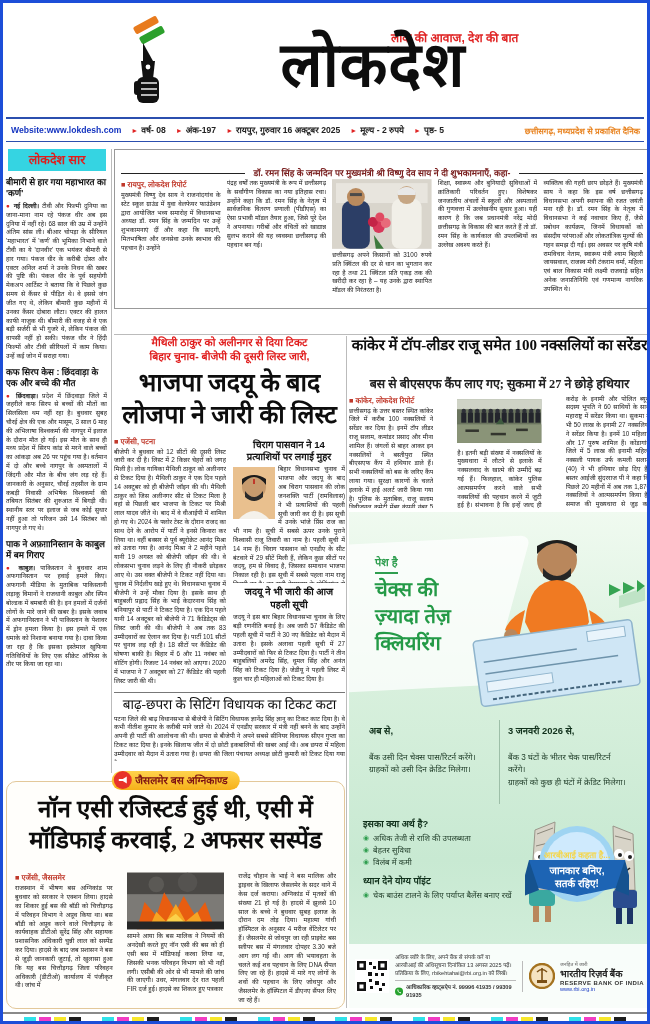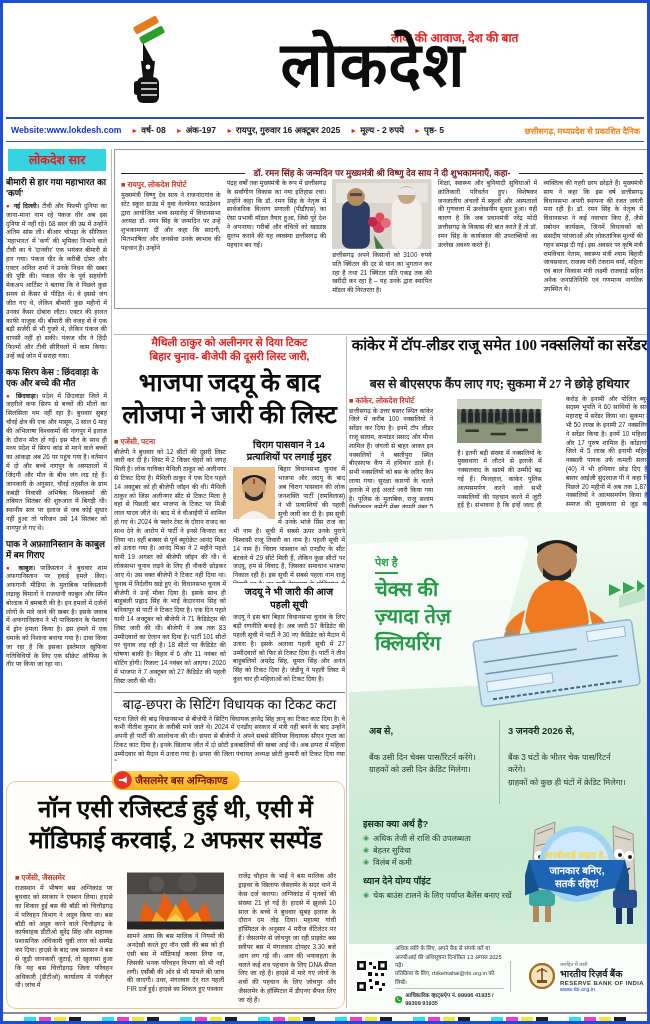--- a/index.html
+++ b/index.html
@@ -75,21 +75,21 @@
   .ad-col:first-child{border-right:1px solid #9dbfa8;}
   .ad-col .t{font-weight:bold;font-size:9.4px;margin-bottom:14px;color:#10301b;}
   .ad-lower{position:absolute;left:14px;top:300px;width:160px;font-size:8px;color:#1d3a26;line-height:1.5;}
   .ad-lower .t{font-weight:bold;font-size:9.4px;color:#10301b;margin:5px 0 2px;}
   .ad-lower .b{display:flex;gap:4px;}
   .ad-lower .dot{color:#2f9e4f;font-size:7px;}
   .ad-bottom{position:absolute;left:0;right:0;bottom:0;height:64px;background:rgba(255,255,255,.85);
              display:flex;align-items:center;padding:0 6px;box-sizing:border-box;gap:6px;}
   .fineprint{font-size:5.6px;color:#333;line-height:1.5;flex:1;}
   .wa{display:flex;align-items:center;gap:3px;margin-top:2px;border-top:1px solid #bbb;padding-top:2px;font-weight:bold;}
-  .rbi{border-left:1px solid #bbb;padding-left:18px;display:flex;align-items:center;gap:5px;}
+  .rbi{border-left:1px solid #bbb;padding-left:6px;display:flex;align-items:center;gap:5px;}
   .rbi-txt .h{font-size:9.5px;font-weight:bold;color:#222;font-family:"Liberation Serif","DejaVu Serif",serif;}
   .rbi-txt .e{font-size:6px;font-weight:bold;color:#333;letter-spacing:.4px;}
   .rbi-txt .u{font-size:5.6px;color:#1535c0;}
   .rbi-txt .j{font-size:5px;color:#555;}
   .badge{position:absolute;left:176px;top:308px;width:104px;height:96px;}
   
   .jais{position:absolute;left:3px;top:778px;width:339px;height:228px;border:1.5px solid #e3c89a;border-radius:10px;
         box-sizing:border-box;padding:10px 8px 6px;background:#fffefb;}
   .pill{position:absolute;top:-11px;left:50%;transform:translateX(-50%);background:#f3b21b;border-radius:12px;padding:2px 12px 3px 24px;
         font-size:10.5px;font-weight:bold;color:#7d1111;white-space:nowrap;background:linear-gradient(180deg,#ffd34d,#f6b019);}

